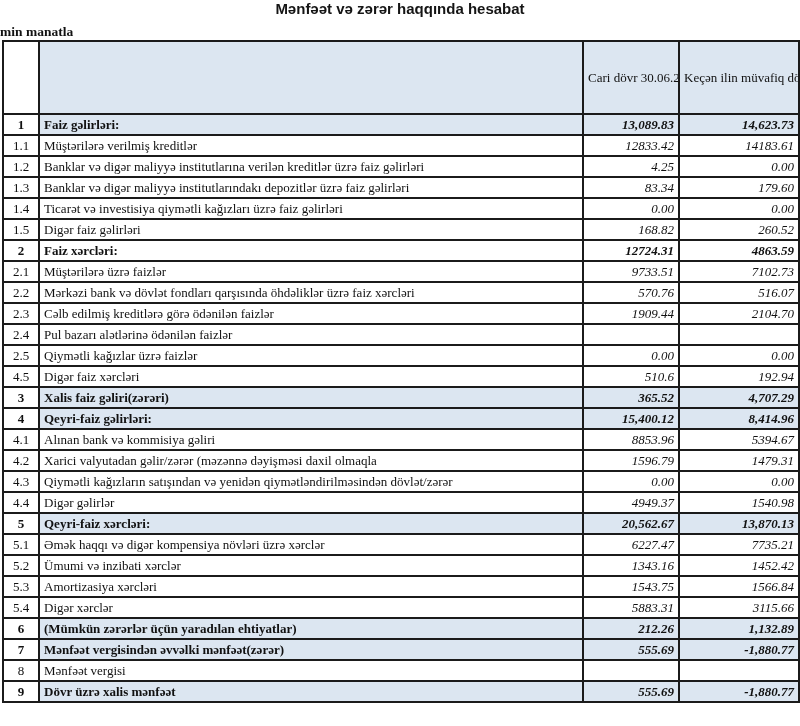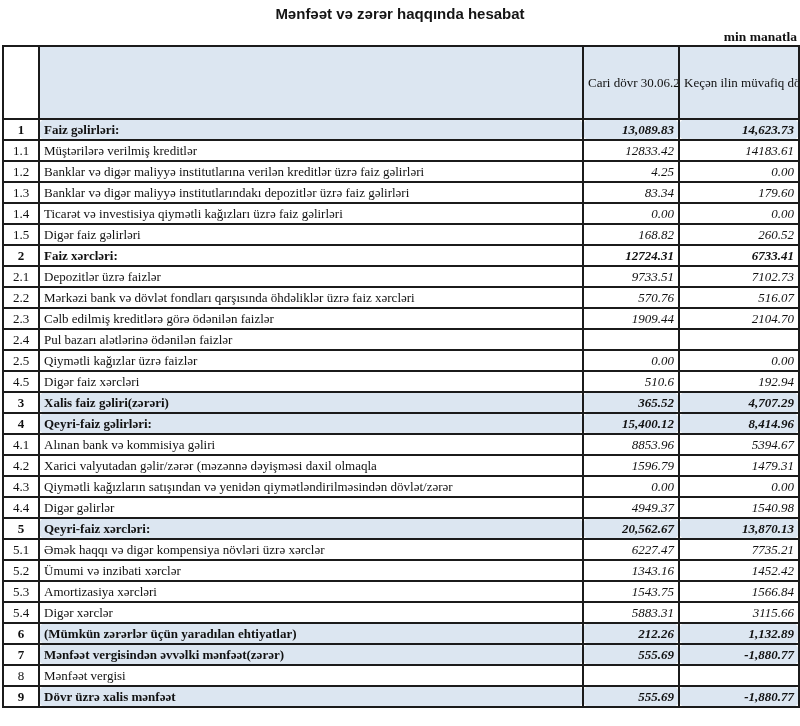--- a/index.html
+++ b/index.html
@@ -1,28 +1,28 @@
 <!DOCTYPE html>
 <html><head>
 <meta charset="utf-8">
 <style>
   html, body { margin: 0; padding: 0; background: #ffffff; }
   .page {
     width: 800px; height: 726px; background: #ffffff;
-    box-sizing: border-box; padding-top: 5px;
+    box-sizing: border-box; 
     font-family: "Liberation Serif", "DejaVu Serif", serif;
     color: #121212; overflow: hidden;
   }
   .title {
     text-align: center;
     font-family: "Liberation Sans", "DejaVu Sans", sans-serif;
     font-weight: bold; font-size: 15px; line-height: 17px; color: #151515;
   }
   .unit-note {
-    text-align: right; font-weight: bold; font-size: 13.5px;
+    text-align: left; font-weight: bold; font-size: 13.5px;
     line-height: 15px; margin-top: 7px; margin-bottom: 1px; padding-right: 3px;
   }
   table.statement {
     border-collapse: collapse; table-layout: fixed;
     width: 796px; margin-left: 2px;
   }
   .statement td, .statement th {
     border: 2px solid #1b1b1b; box-sizing: border-box;
     font-size: 13px; font-weight: normal; color: #111111;
     padding: 0 4px; overflow: hidden; white-space: nowrap;
@@ -31,21 +31,21 @@
   .statement thead th { height: 73px; text-align: center; vertical-align: middle; }
   .bg-blue { background: #dce6f1; }
   .bg-white { background: #ffffff; }
   .col-header { font-weight: bold; white-space: pre-line; line-height: 19px; font-size: 13.5px; }
   .data-row td { height: 19.65px; line-height: 19px; }
   .cell-num { text-align: center; }
   .cell-label { text-align: left; }
   .cell-val { text-align: right; font-style: italic; }
   tr.row-highlight td { font-weight: bold; }
   tr.row-highlight td.cell-label,
-  tr.row-highlight td.cell-val { background: #dce6f1; border-radius: 7px; }
+  tr.row-highlight td.cell-val { background: #dce6f1; }
   tr.row-bold td { font-weight: bold; }
 </style>
 </head>
 <body>
 
 <div class="page">
   <div class="title">Mənfəət və zərər haqqında hesabat</div>
   <div class="unit-note">min manatla</div>
 
   <table class="statement">
@@ -100,25 +100,25 @@
         <tr class="data-row row-normal">
     <td class="cell-num">1.5</td>
     <td class="cell-label">Digər faiz gəlirləri</td>
     <td class="cell-val">168.82</td>
     <td class="cell-val">260.52</td>
   </tr>
         <tr class="data-row row-bold">
     <td class="cell-num">2</td>
     <td class="cell-label">Faiz xərcləri:</td>
     <td class="cell-val">12724.31</td>
-    <td class="cell-val">6733.41</td>
+    <td class="cell-val">4863.59</td>
   </tr>
         <tr class="data-row row-normal">
     <td class="cell-num">2.1</td>
-    <td class="cell-label">Depozitlər üzrə faizlər</td>
+    <td class="cell-label">Müştərilərə üzrə faizlər</td>
     <td class="cell-val">9733.51</td>
     <td class="cell-val">7102.73</td>
   </tr>
         <tr class="data-row row-normal">
     <td class="cell-num">2.2</td>
     <td class="cell-label">Mərkəzi bank və dövlət fondları qarşısında öhdəliklər üzrə faiz xərcləri</td>
     <td class="cell-val">570.76</td>
     <td class="cell-val">516.07</td>
   </tr>
         <tr class="data-row row-normal">

